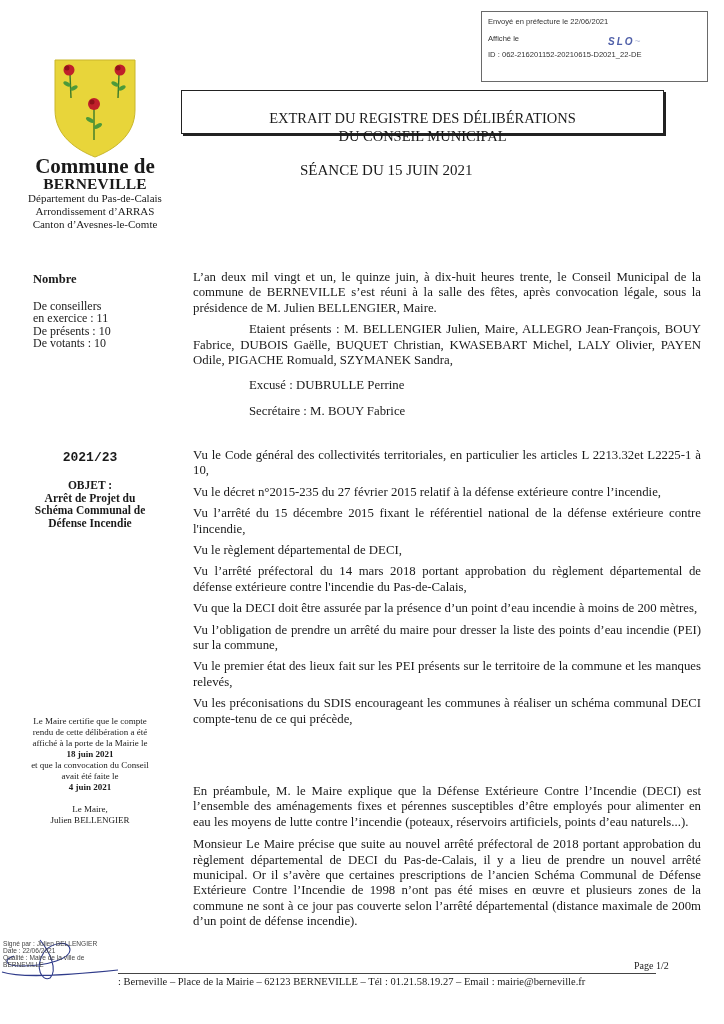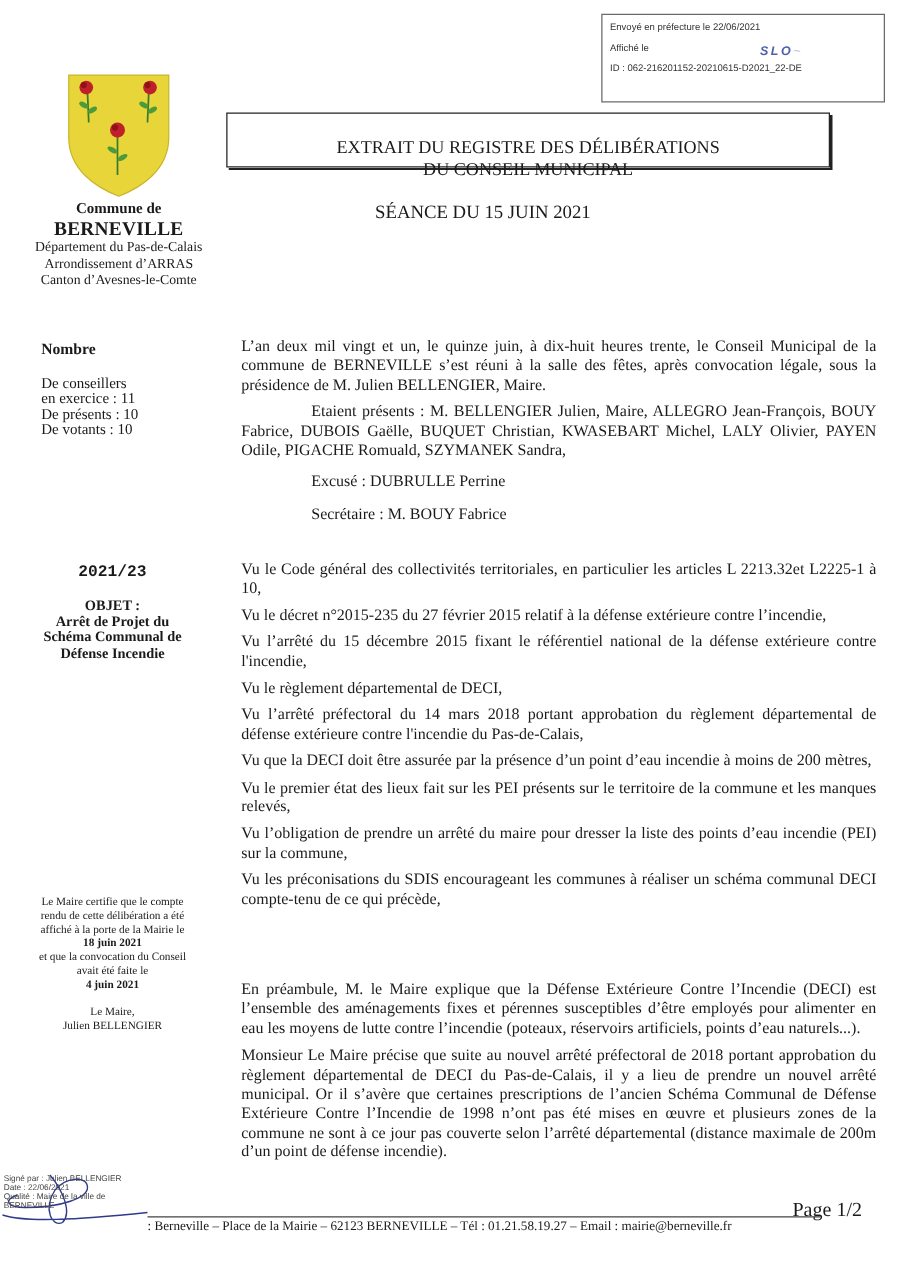--- a/index.html
+++ b/index.html
@@ -14,21 +14,21 @@
     .stamp .line { height: 16.5px; line-height: 16.5px; white-space: nowrap; position: relative; }
     .stamp .slo {
       position: absolute; left: 120px; top: 3px; font-weight: bold; font-style: italic;
       font-size: 10px; letter-spacing: 2px; color: #4f5fa8;
     }
     .stamp .slo .tail { color: #b9c0dd; font-weight: normal; }
 
     .crest { position: absolute; left: 53px; top: 58px; width: 84px; height: 100px; }
 
     .commune { position: absolute; left: 0; top: 158px; width: 190px; text-align: center; }
-    .commune .c1 { font-size: 12px; font-weight: bold; line-height: 17px; }
+    .commune .c1 { font-size: 21px; font-weight: bold; line-height: 17px; }
     .commune .c2 { font-size: 15.5px; font-weight: bold; line-height: 17px; letter-spacing: 0.2px; }
     .commune .c3 { font-size: 11px; line-height: 13px; }
 
     .title-box {
       position: absolute; left: 181px; top: 90px; width: 483px; height: 44px;
       border: 1px solid #222; box-shadow: 2px 2px 0 #222;
       text-align: center; font-size: 14.5px; line-height: 18px; padding-top: 18px;
     }
 
     .seance { position: absolute; left: 300px; top: 162px; font-size: 15px; }
@@ -53,21 +53,21 @@
     .body-text .indent { text-indent: 56px; }
     .body-text .tab { padding-left: 56px; margin-bottom: 10px; }
 
     .signature {
       position: absolute; left: 3px; top: 940px; width: 120px;
       font-family: "Liberation Sans", "DejaVu Sans", sans-serif; font-size: 6.6px; line-height: 7px; color: #444;
     }
     .sig-scribble { position: absolute; left: 0; top: 932px; width: 125px; height: 50px; }
 
     .footer-line { position: absolute; left: 118px; top: 973px; width: 538px; height: 1px; background: #444; }
-    .page-num { position: absolute; left: 634px; top: 960px; font-size: 16px; }
+    .page-num { position: absolute; left: 634px; top: 960px; font-size: 10px; }
     .footer-text { position: absolute; left: 118px; top: 976px; font-size: 10.5px; white-space: nowrap; }
   </style>
 </head>
 <body>
 
 <div class="stamp">
   <div class="line">Envoyé en préfecture le 22/06/2021</div>
   <div class="line">
     <span>Affiché le</span>
     <span class="slo"><span>SLO</span><span class="tail">~</span></span>
@@ -138,22 +138,22 @@
   <div class="obj">Défense Incendie</div>
 </div>
 
 <div class="body-text" style="top:448px;">
   <p>Vu le Code général des collectivités territoriales, en particulier les articles L 2213.32et L2225-1 à 10,</p>
   <p>Vu le décret n°2015-235 du 27 février 2015 relatif à la défense extérieure contre l’incendie,</p>
   <p>Vu l’arrêté du 15 décembre 2015 fixant le référentiel national de la défense extérieure contre l'incendie,</p>
   <p>Vu le règlement départemental de DECI,</p>
   <p>Vu l’arrêté préfectoral du 14 mars 2018 portant approbation du règlement départemental de défense extérieure contre l'incendie du Pas-de-Calais,</p>
   <p>Vu que la DECI doit être assurée par la présence d’un point d’eau incendie à moins de 200 mètres,</p>
+  <p>Vu l’obligation de prendre un arrêté du maire pour dresser la liste des points d’eau incendie (PEI) sur la commune,</p>
   <p>Vu le premier état des lieux fait sur les PEI présents sur le territoire de la commune et les manques relevés,</p>
-  <p>Vu l’obligation de prendre un arrêté du maire pour dresser la liste des points d’eau incendie (PEI) sur la commune,</p>
   <p>Vu les préconisations du SDIS encourageant les communes à réaliser un schéma communal DECI compte-tenu de ce qui précède,</p>
 </div>
 
 <div class="left-col certif">
   <div>Le Maire certifie que le compte</div>
   <div>rendu de cette délibération a été</div>
   <div>affiché à la porte de la Mairie le</div>
   <div><b>18 juin 2021</b></div>
   <div>et que la convocation du Conseil</div>
   <div>avait été faite le</div>

